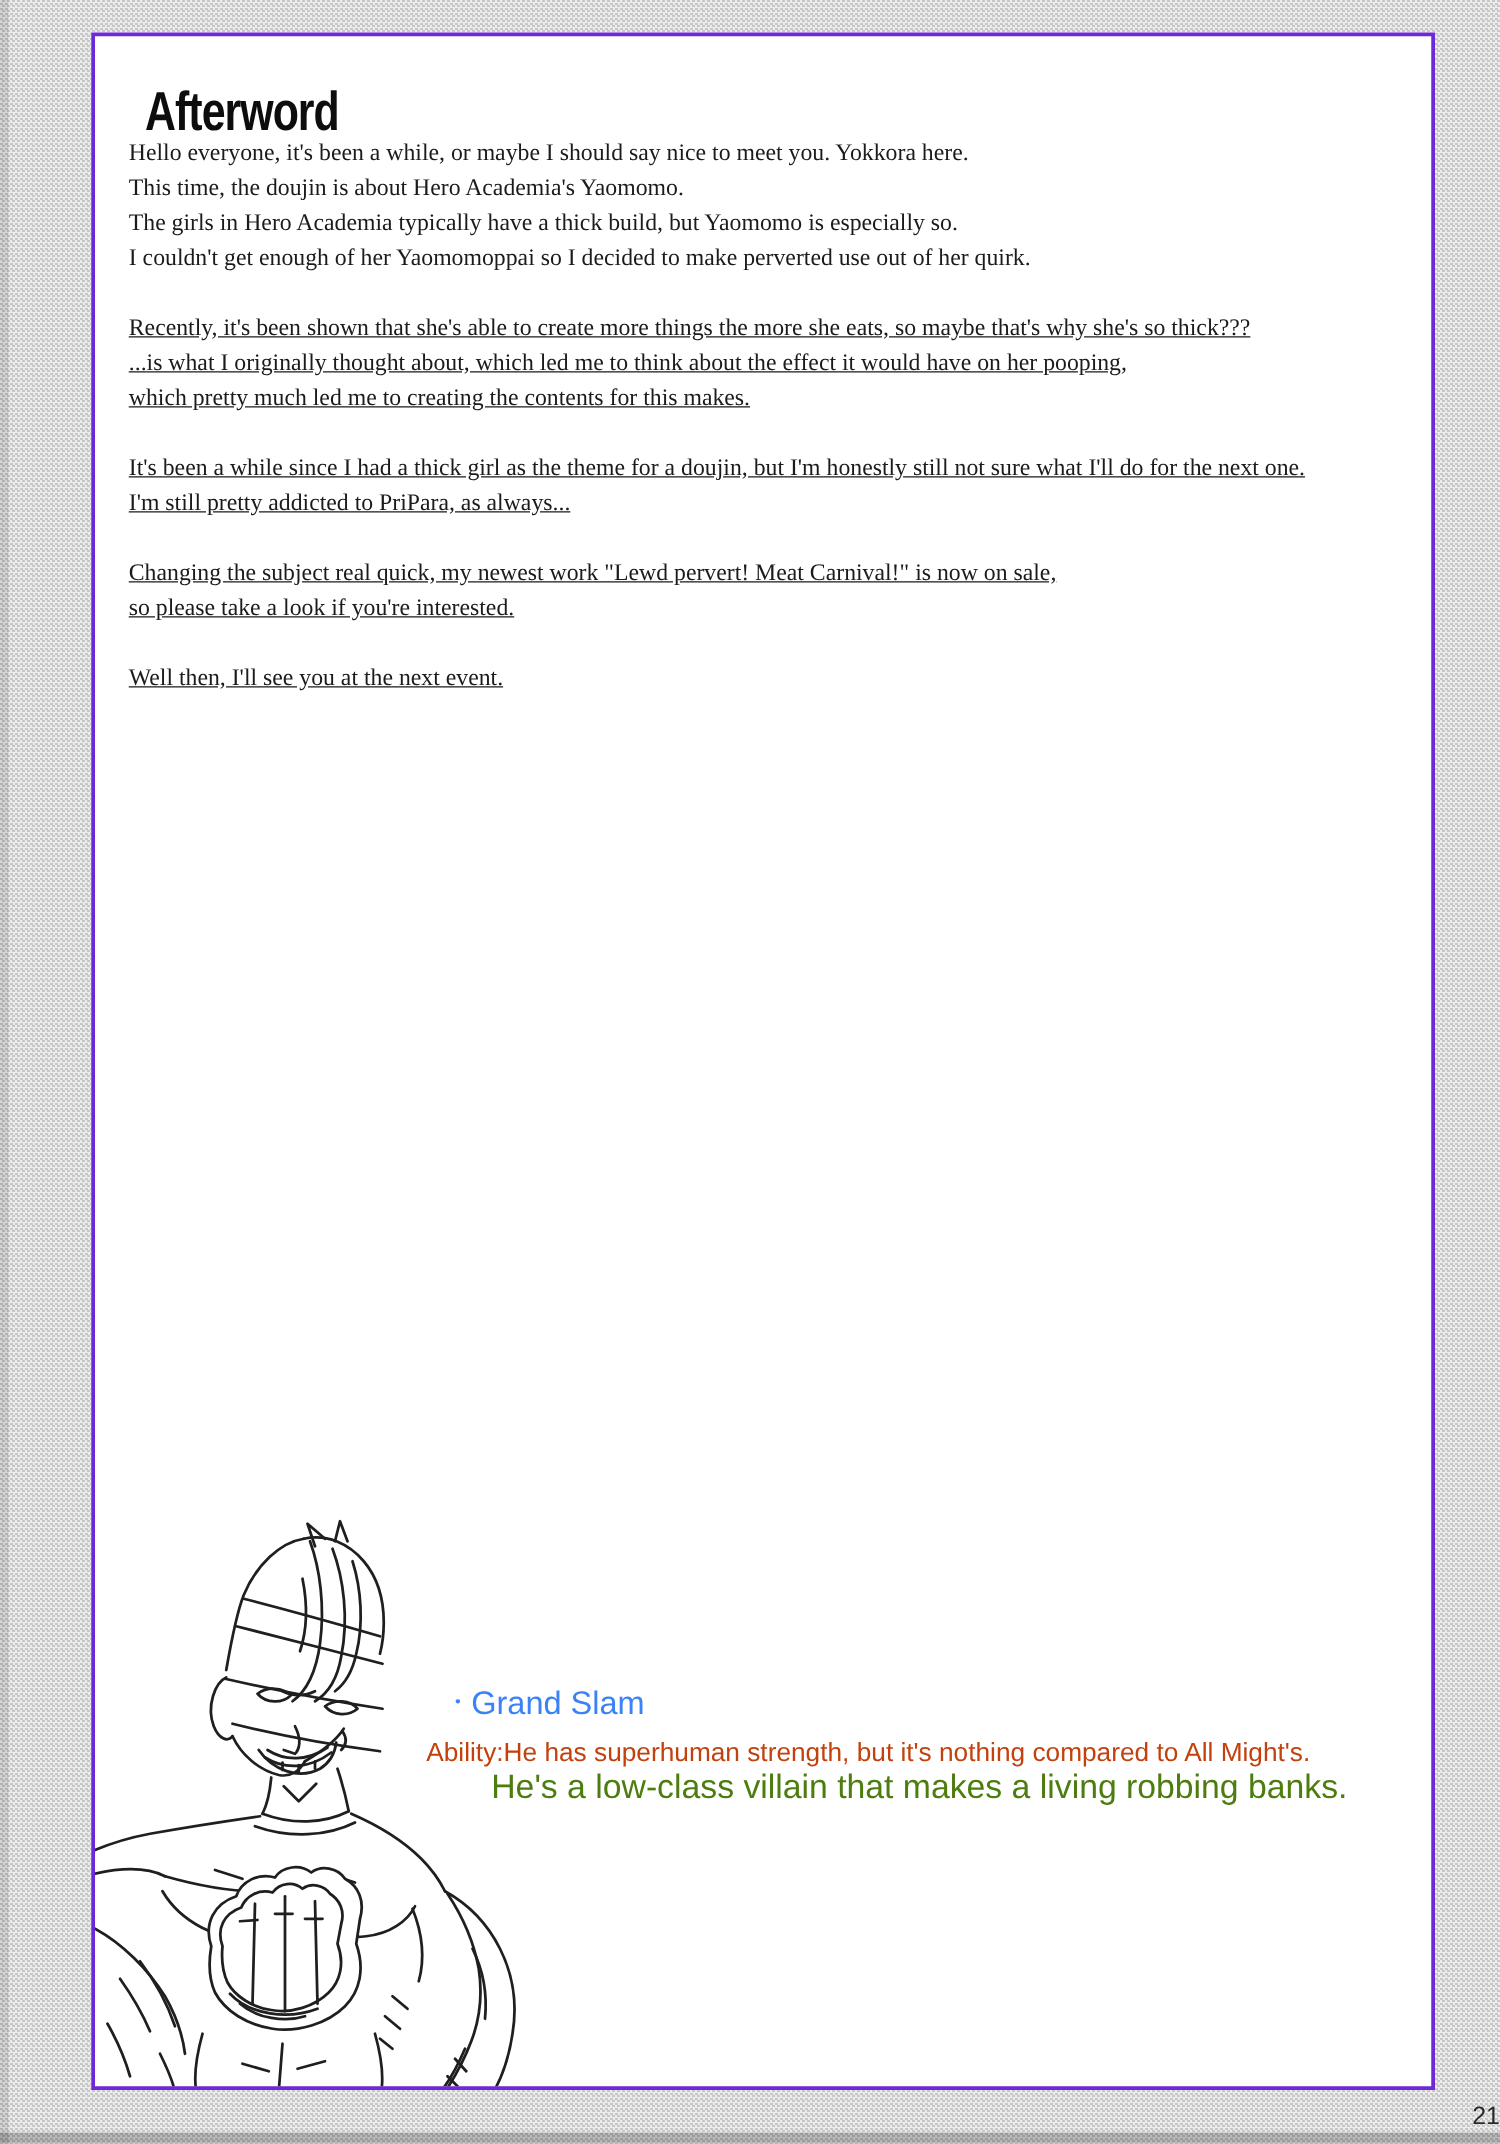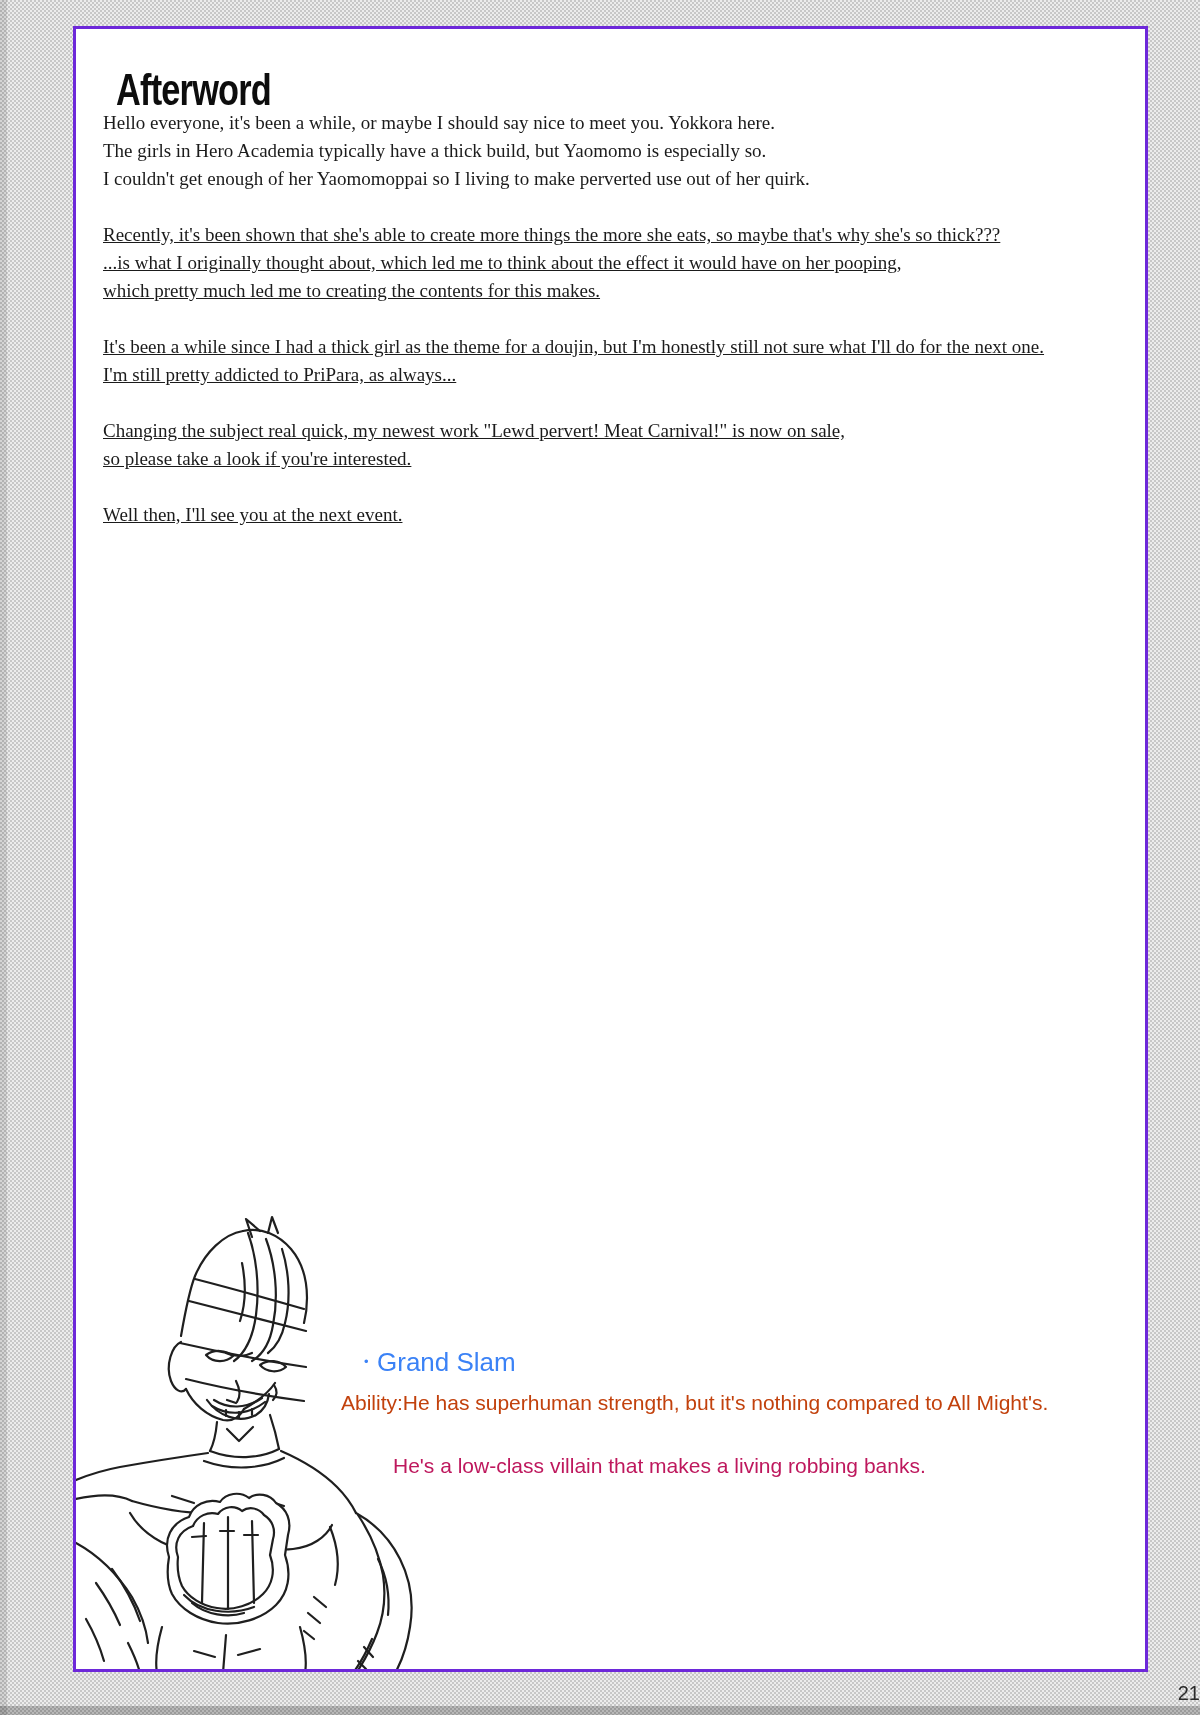--- a/index.html
+++ b/index.html
@@ -30,21 +30,21 @@
     position:absolute;left:279px;top:1318px;
     font-family:"Liberation Sans", sans-serif;font-size:26px;color:#3b82f6;white-space:nowrap;
   }
   .char-name .bullet{font-size:22px;vertical-align:2px;}
   .ability-1{
     position:absolute;left:265px;top:1362px;
     font-family:"Liberation Sans", sans-serif;font-size:21px;color:#c2410c;white-space:nowrap;
   }
   .ability-2{
     position:absolute;left:317px;top:1385px;
-    font-family:"Liberation Sans", sans-serif;font-size:21px;color:#be185d;white-space:nowrap;margin-top:40px;
+    font-family:"Liberation Sans", sans-serif;font-size:27px;color:#4d7c0f;white-space:nowrap;
   }
   .char-art{position:absolute;left:0px;top:1174px;width:360px;height:472px;}
   .char-art svg{display:block;}
   .page-number{
     position:absolute;left:0;top:1682px;width:1200px;text-align:right;
     font-family:"Liberation Sans", sans-serif;font-size:20px;color:#2a2a2a;
   }
 </style>
 </head>
 <body>
@@ -52,22 +52,23 @@
 <div class="left-edge"></div>
 <div class="bottom-edge"></div>
 
 <div class="page">
 
   <div class="title">Afterword</div>
 
   <div class="body-text">
     <div class="para">
       <div class="bline">Hello everyone, it's been a while, or maybe I should say nice to meet you. Yokkora here.</div>
+      <div class="bline">This time, the doujin is about Hero Academia's Yaomomo.</div>
       <div class="bline">The girls in Hero Academia typically have a thick build, but Yaomomo is especially so.</div>
-      <div class="bline">I couldn't get enough of her Yaomomoppai so I living to make perverted use out of her quirk.</div>
+      <div class="bline">I couldn't get enough of her Yaomomoppai so I decided to make perverted use out of her quirk.</div>
     </div>
     <div class="para">
       <div class="bline">Recently, it's been shown that she's able to create more things the more she eats, so maybe that's why she's so thick???</div>
       <div class="bline">...is what I originally thought about, which led me to think about the effect it would have on her pooping,</div>
       <div class="bline">which pretty much led me to creating the contents for this makes.</div>
     </div>
     <div class="para">
       <div class="bline">It's been a while since I had a thick girl as the theme for a doujin, but I'm honestly still not sure what I'll do for the next one.</div>
       <div class="bline">I'm still pretty addicted to PriPara, as always...</div>
     </div>

